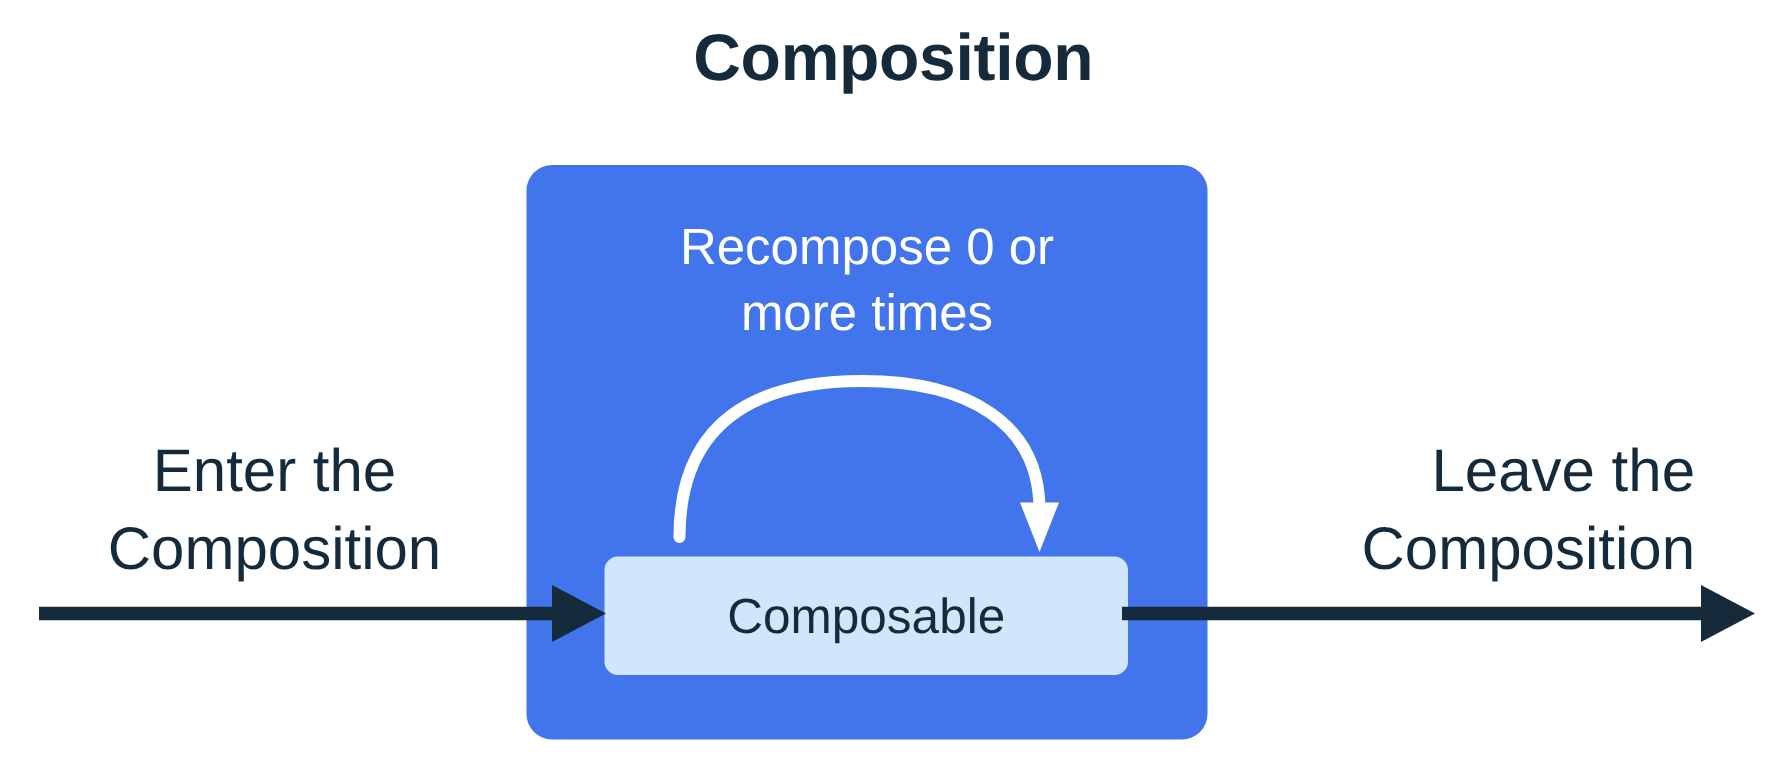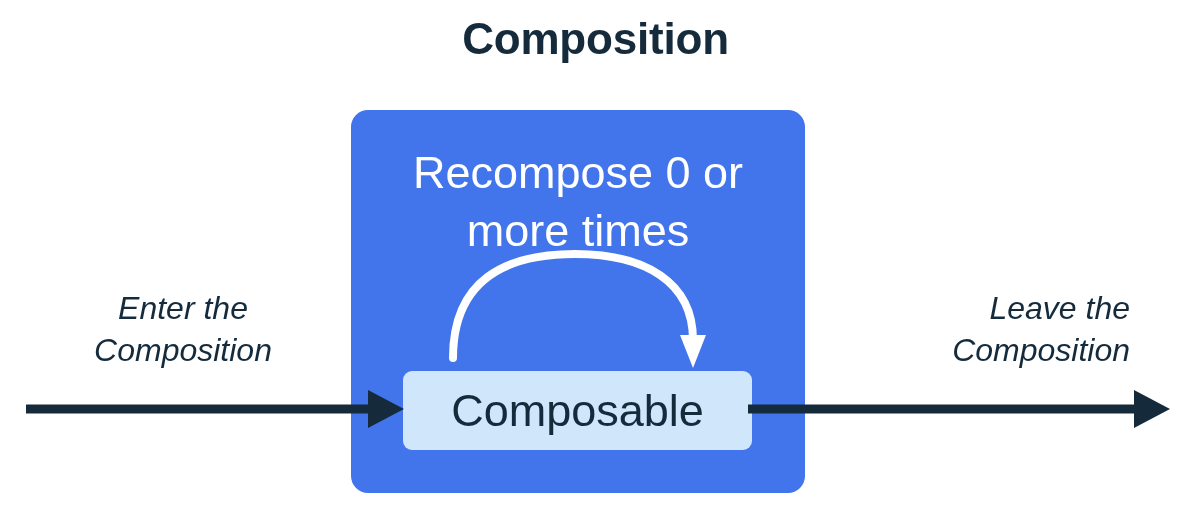--- a/index.html
+++ b/index.html
@@ -41,21 +41,21 @@
     border-radius: 17px;
   }
 
   
   #recompose-label {
     position: absolute;
     left: 351px;
     top: 144px;
     width: 454px;
     text-align: center;
-    font-size: 45px;
+    font-size: 34px;
     color: #ffffff;
     line-height: 1.28;
     white-space: pre-line;
   }
 
   
   #recompose-arrow {
     position: absolute;
     left: 430px;
     top: 240px;
@@ -70,21 +70,21 @@
     top: 371px;
     width: 349px;
     height: 79px;
     background: #d0e7fb;
     border-radius: 9px;
     display: flex;
     align-items: center;
     justify-content: center;
   }
   #composable-label {
-    font-size: 45px;
+    font-size: 33px;
     color: #152b3c;
     line-height: 1;
   }
 
   
   #enter-arrow {
     position: absolute;
     left: 24px;
     top: 386px;
     width: 382px;
@@ -95,25 +95,24 @@
     left: 748px;
     top: 386px;
     width: 424px;
     height: 46px;
   }
 
   
   .side-label {
     position: absolute;
     text-align: center;
-    font-size: 32px;
+    font-size: 40px;
     color: #152b3c;
     line-height: 1.3;
     white-space: pre-line;
-    font-style: italic;
   }
   #enter-label {
     left: 24px;
     top: 288px;
     width: 318px;
   }
   #leave-label {
     left: 812px;
     top: 288px;
     width: 318px;

